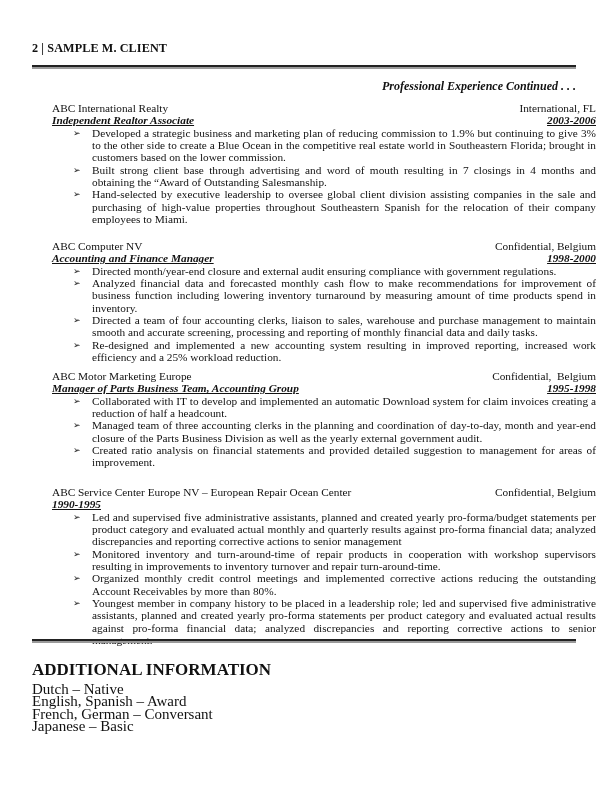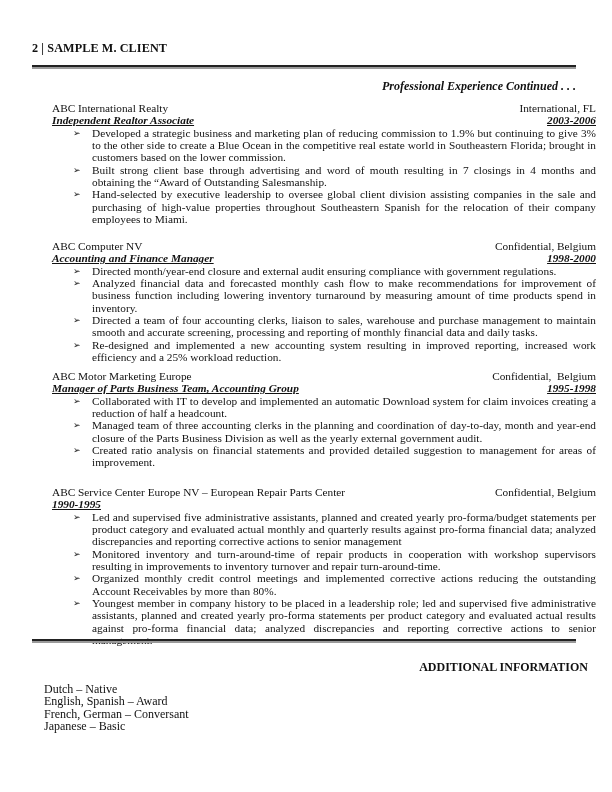--- a/index.html
+++ b/index.html
@@ -12,23 +12,23 @@
   .rule .light { height: 1.5px; background: #9a9a9a; }
   .sec-title { position: absolute; top: 79px; left: 0; width: 544px; text-align: right;
                font-weight: bold; font-style: italic; font-size: 12px; }
   .job { position: absolute; left: 0; width: 544px; font-size: 11.3px; line-height: 12.35px; margin-left: 20px; }
   .row { display: flex; justify-content: space-between; }
   .title-row { font-weight: bold; font-style: italic; text-decoration: underline; }
   ul.bullets { list-style: none; margin: 0; padding: 0; }
   ul.bullets li { position: relative; padding-left: 40px; text-align: justify; }
   ul.bullets li .arrow { position: absolute; left: 21px; top: 0; font-size: 9px; }
   .ragged li { text-align: left; }
-  .add-title { position: absolute; top: 660px; left: 12px; width: 544px; text-align: right;
-               font-weight: bold; font-size: 12px; }
-  .langs { position: absolute; top: 683px; left: 12px; font-size: 12px; line-height: 12.4px; }
+  .add-title { position: absolute; top: 660px; left: 0; width: 544px; text-align: left;
+               font-weight: bold; font-size: 17px; }
+  .langs { position: absolute; top: 683px; left: 0; font-size: 15px; line-height: 12.4px; }
 </style>
 </head>
 <body>
 
 <div class="page">
 
   <div class="hdr">2 | SAMPLE M. CLIENT</div>
   <div class="rule" style="top:65px">
     <div class="dark"></div>
       <div class="light"></div>
@@ -80,21 +80,21 @@
     </div>
     <ul class="bullets">
       <li><span class="arrow">➢</span><span>Collaborated with IT to develop and implemented an automatic Download system for claim invoices creating a reduction of half a headcount.</span></li>
       <li><span class="arrow">➢</span><span>Managed team of three accounting clerks in the planning and coordination of day-to-day, month and year-end closure of the Parts Business Division as well as the yearly external government audit.</span></li>
       <li><span class="arrow">➢</span><span>Created ratio analysis on financial statements and provided detailed suggestion to management for areas of improvement.</span></li>
     </ul>
   </div>
 
   <div class="job" style="top:486px">
     <div class="row">
-      <span>ABC Service Center Europe NV – European Repair Parts Center</span>
+      <span>ABC Service Center Europe NV – European Repair Ocean Center</span>
       <span>Confidential, Belgium</span>
     </div>
     <div class="row title-row">
       <span>1990-1995</span>
     </div>
     <ul class="bullets ragged">
       <li><span class="arrow">➢</span><span>Led and supervised five administrative assistants, planned and created yearly pro-forma/budget statements per product category and evaluated actual monthly and quarterly results against pro-forma financial data; analyzed discrepancies and reporting corrective actions to senior management</span></li>
       <li><span class="arrow">➢</span><span>Monitored inventory and turn-around-time of repair products in cooperation with workshop supervisors resulting in improvements to inventory turnover and repair turn-around-time.</span></li>
       <li><span class="arrow">➢</span><span>Organized monthly credit control meetings and implemented corrective actions reducing the outstanding Account Receivables by more than 80%.</span></li>
       <li><span class="arrow">➢</span><span>Youngest member in company history to be placed in a leadership role; led and supervised five administrative assistants, planned and created yearly pro-forma statements per product category and evaluated actual results against pro-forma financial data; analyzed discrepancies and reporting corrective actions to senior management.</span></li>

